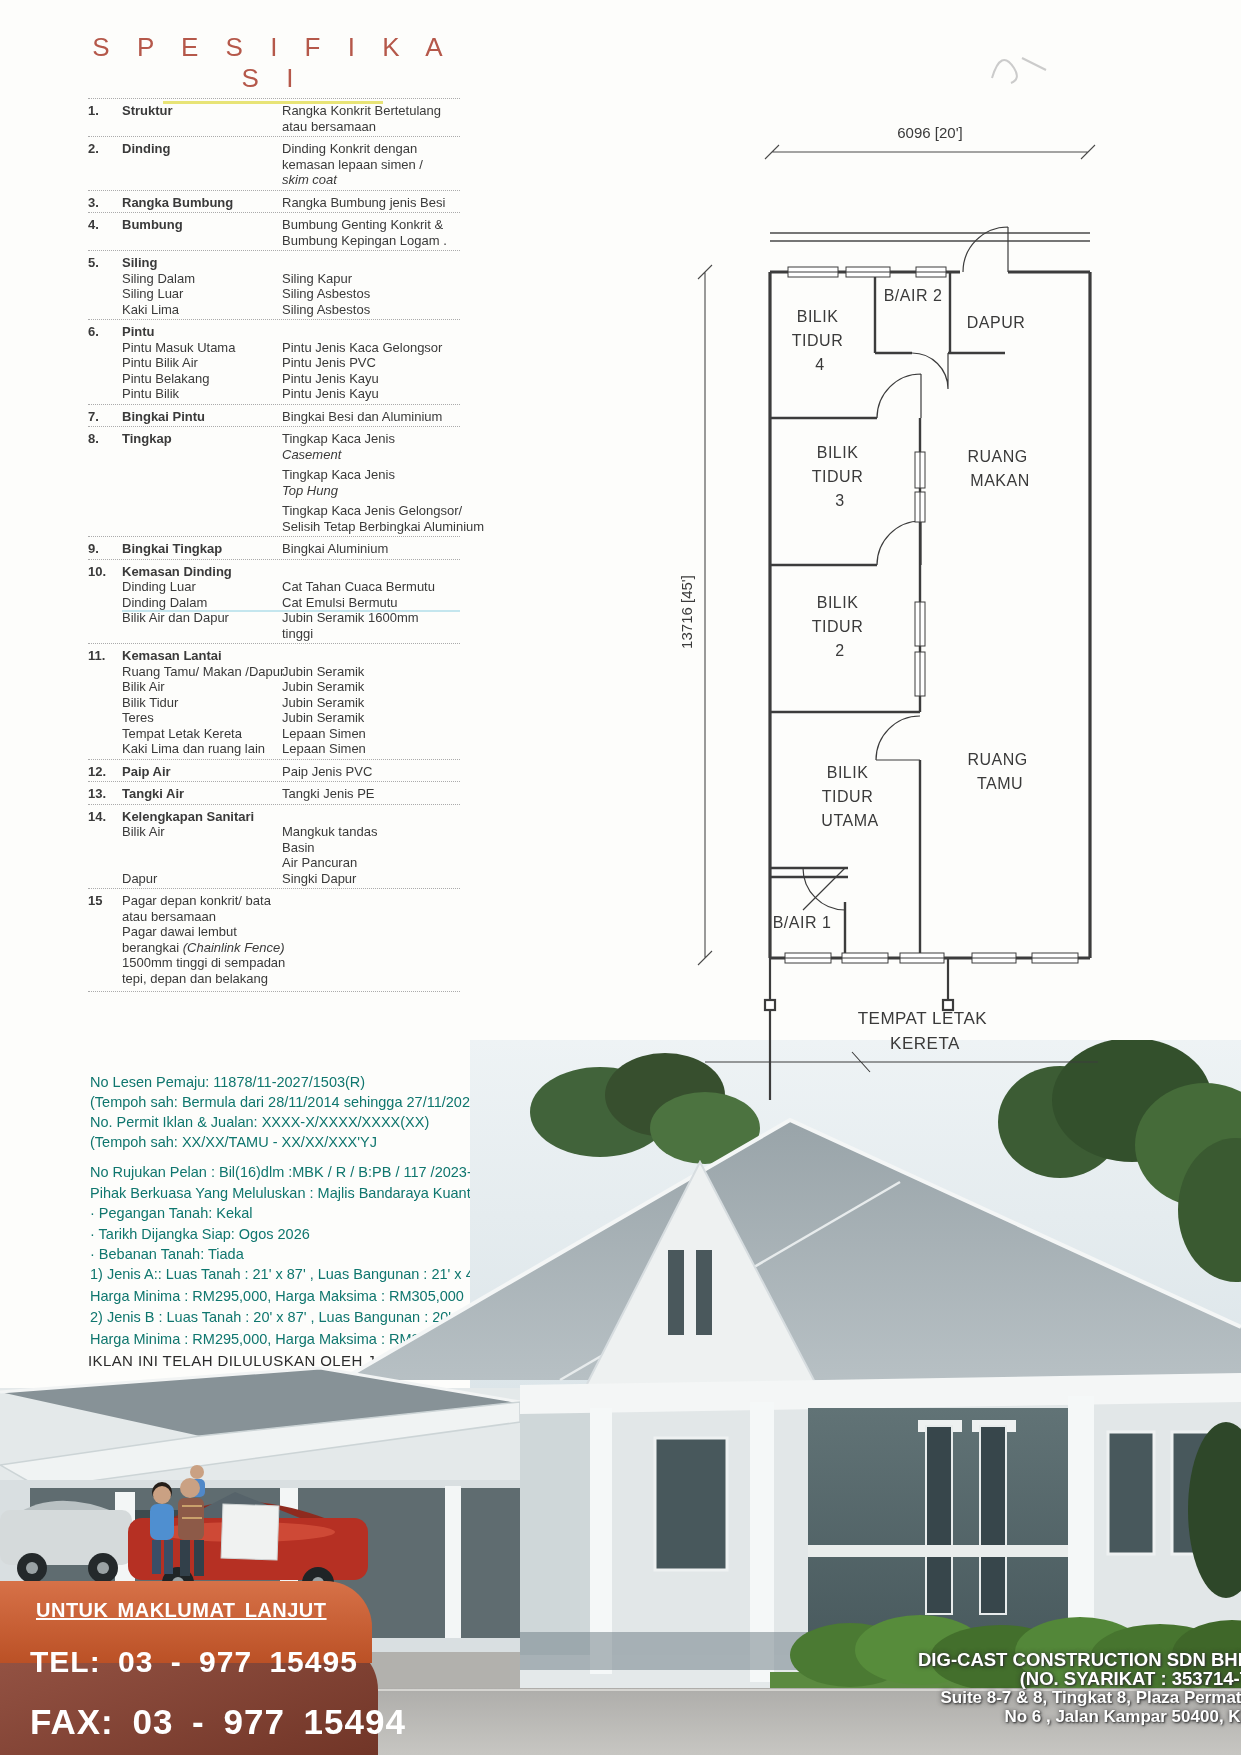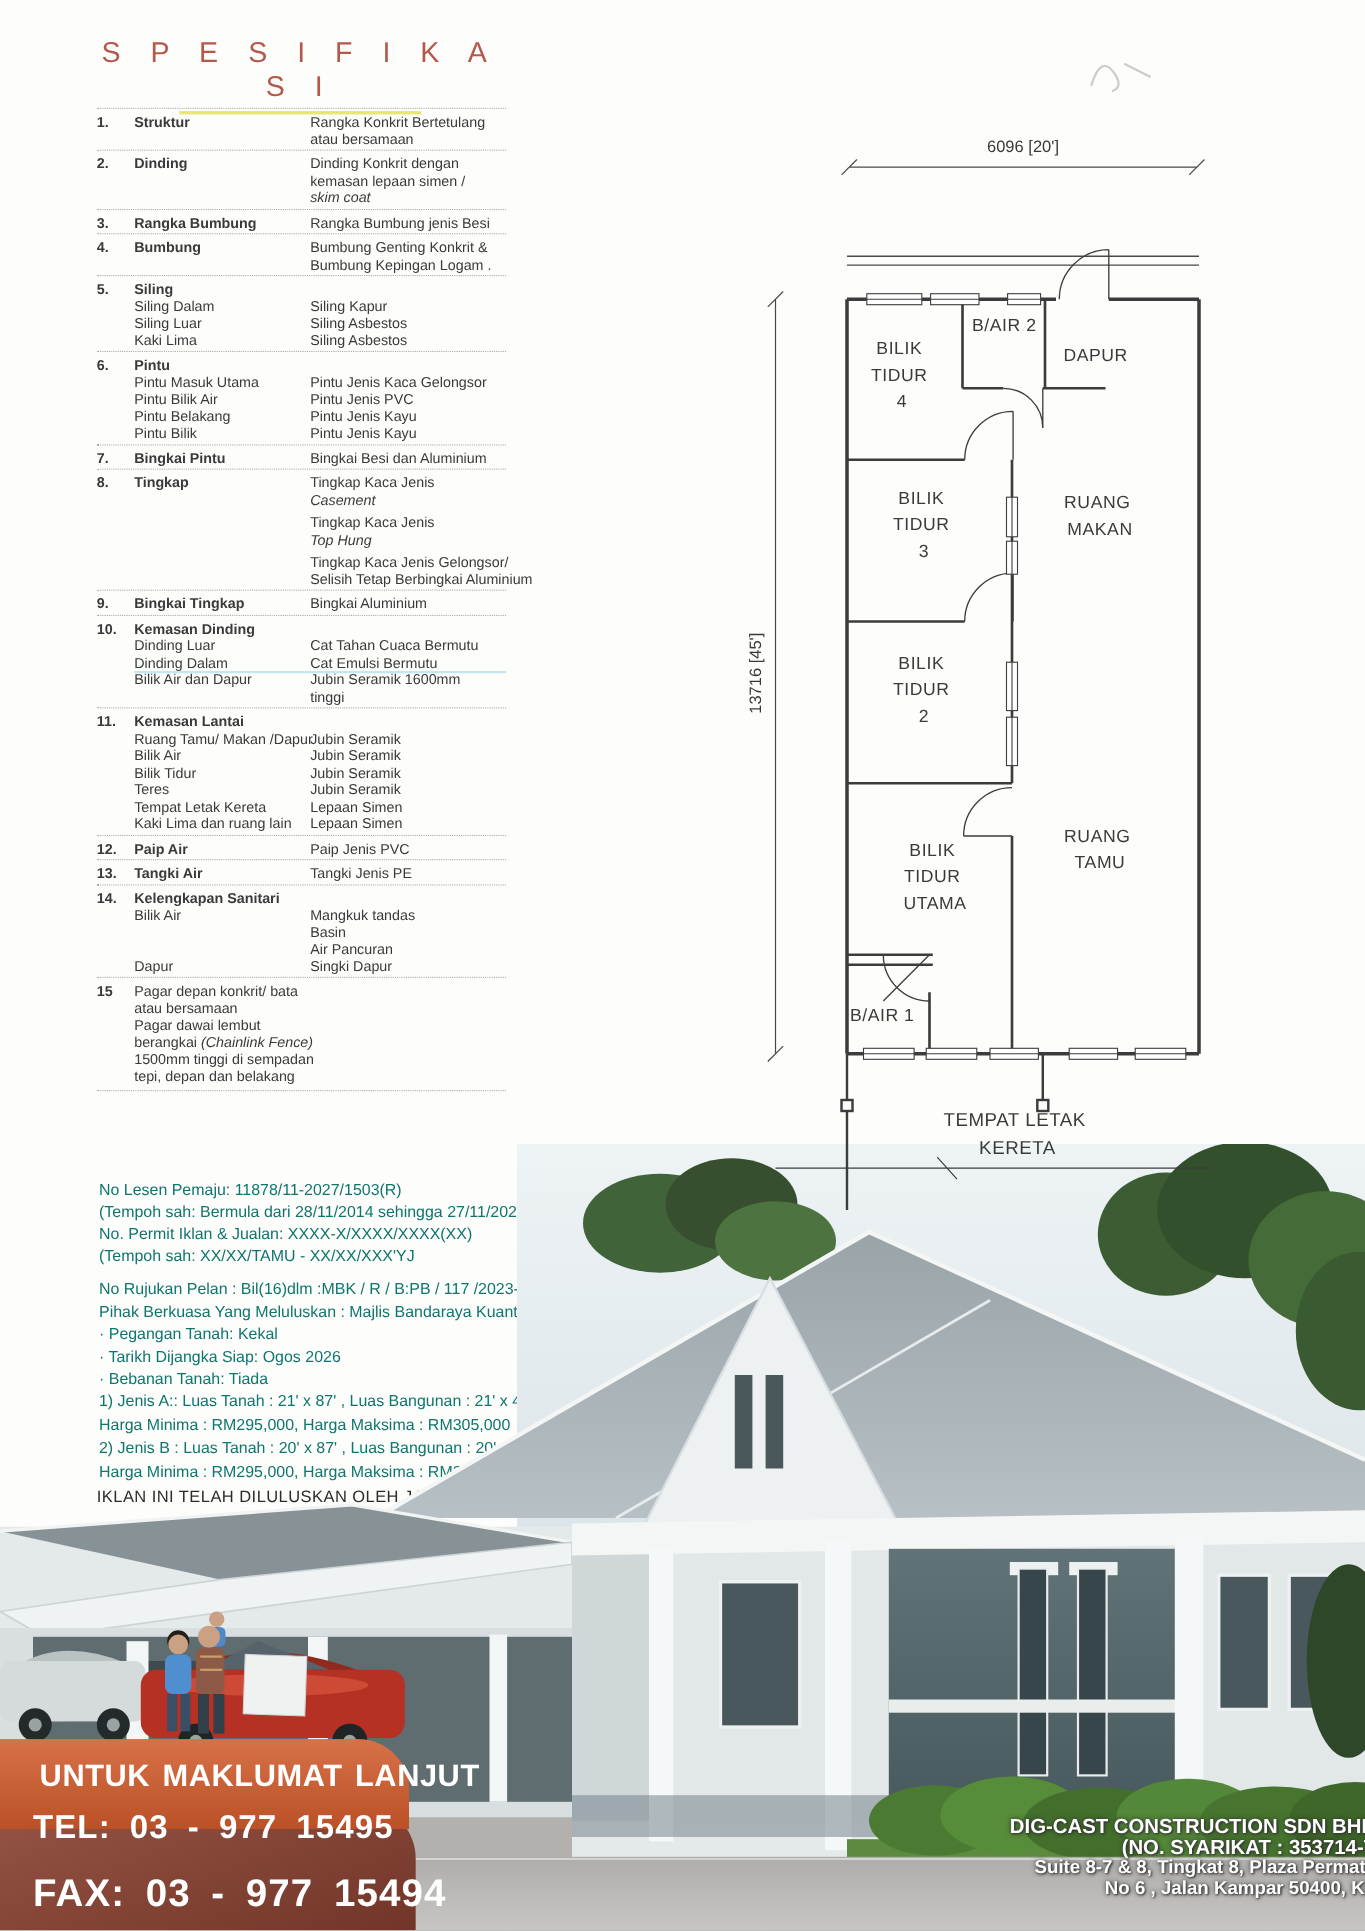--- a/index.html
+++ b/index.html
@@ -42,21 +42,21 @@
   .room-big{font-size:17px;letter-spacing:.5px;}
   .dim-t{font-size:15px;}
   
   #banner-dark{position:absolute;left:0;top:1640px;width:378px;height:115px;z-index:3;
     background:linear-gradient(160deg,rgba(255,255,255,.10),rgba(0,0,0,.18)),var(--banner-dark,#8a4130);
     border-radius:0 50px 0 0;}
   #banner-orange{position:absolute;left:0;top:1581px;width:372px;height:82px;z-index:4;
     background:linear-gradient(180deg,rgba(255,255,255,.14),rgba(0,0,0,.10)),var(--banner-orange,#d05a2a);
     border-radius:0 46px 0 0;}
   .banner-text{position:absolute;z-index:5;color:#fff;font-weight:bold;white-space:nowrap;}
-  #banner-title{left:36px;top:1599px;font-size:28px;letter-spacing:.5px;word-spacing:3px;}
+  #banner-title{left:36px;top:1599px;font-size:20px;letter-spacing:.5px;word-spacing:3px;text-decoration:underline;}
   #banner-tel{left:30px;top:1645px;font-size:30px;letter-spacing:1px;word-spacing:8px;}
   #banner-fax{left:30px;top:1702px;font-size:35px;letter-spacing:1px;word-spacing:8px;}
   
   #developer{position:absolute;right:-10px;top:1650px;z-index:5;text-align:right;color:#fff;
     font-weight:bold;white-space:nowrap;line-height:19px;
     text-shadow:1px 1px 2px #333,0 0 5px rgba(40,40,40,.85);}
   #developer .l1,#developer .l2{font-size:18.5px;}
   #developer .l3,#developer .l4{font-size:17px;}
 </style>
 </head>

